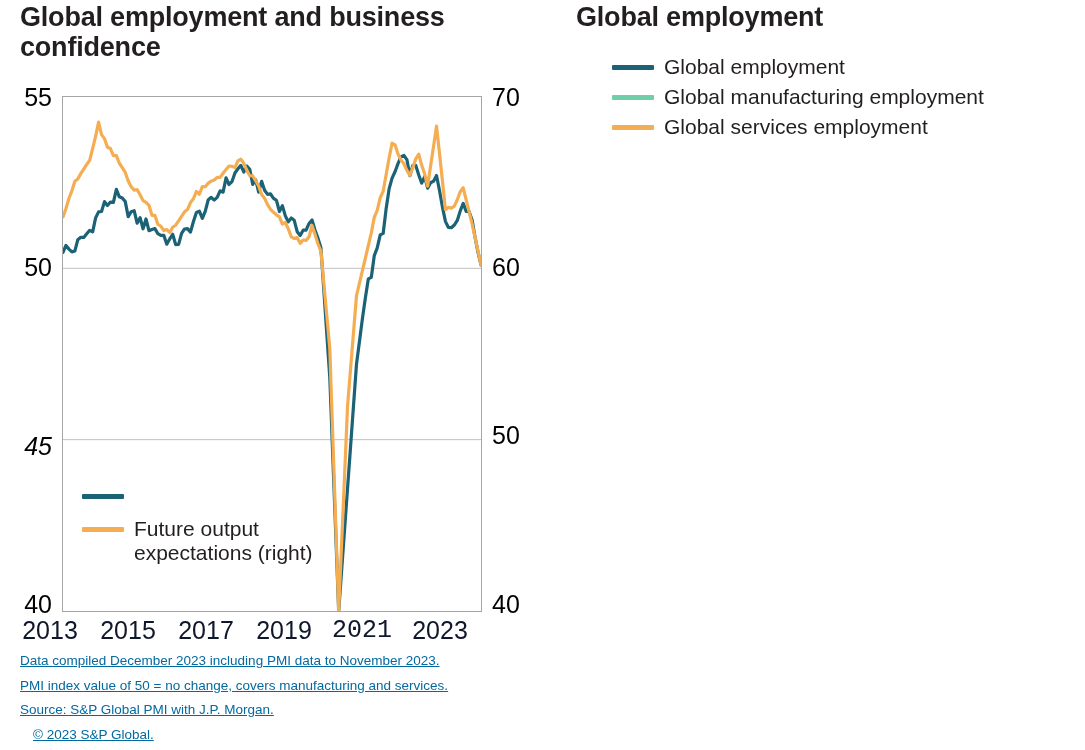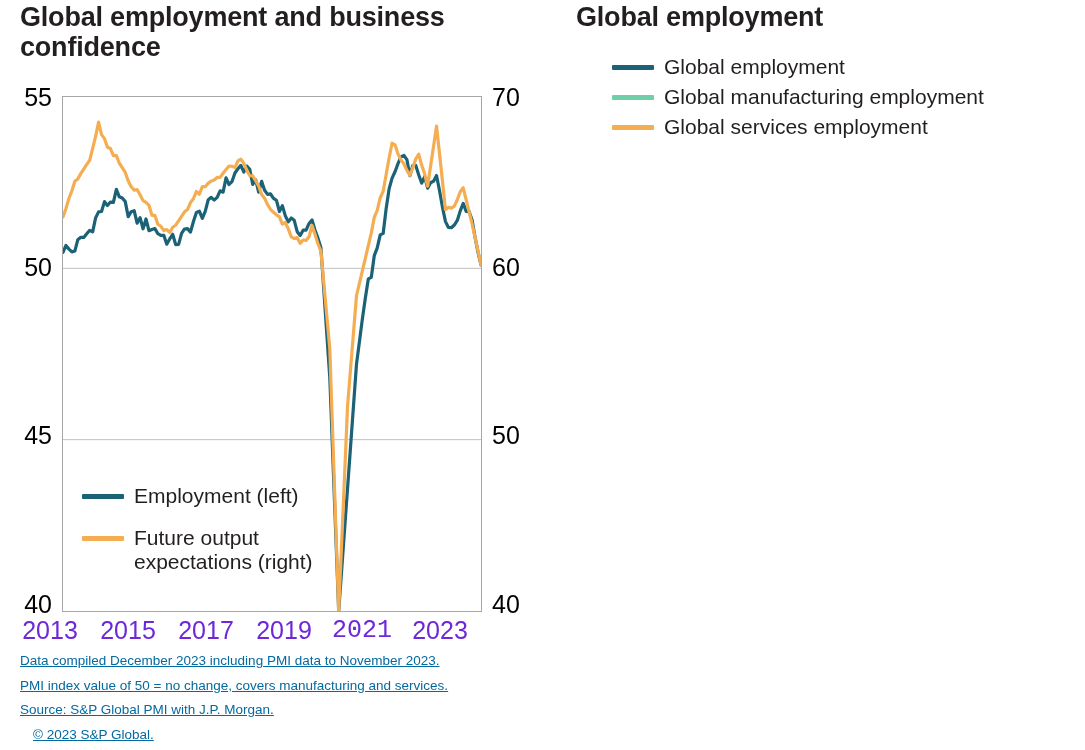--- a/index.html
+++ b/index.html
@@ -84,21 +84,21 @@
     position: absolute;
     font-size: 25px;
     color: #000000;
     text-align: right;
     white-space: nowrap;
   }
   .ytick.right-side { text-align: right; }
   .xtick {
     position: absolute;
     font-size: 25px;
-    color: #6d28d9;
+    color: #0f172a;
     text-align: center;
     white-space: nowrap;
   }
 
   
   .legend-inplot {
     position: absolute;
     left: 82px;
     top: 484px;
     width: 300px;
@@ -132,21 +132,21 @@
 <body>
 
 <div class="page">
 
   <div class="panel" id="panel-left">
 
     <h1 class="chart-title">Global employment and business confidence</h1>
 
     <div class="ytick" style="left:0px; top:83px; width:52px;">55</div>
     <div class="ytick" style="left:0px; top:253px; width:52px;">50</div>
-    <div class="ytick" style="left:0px; top:421px; width:52px;">45</div>
+    <div class="ytick" style="left:0px; top:432px; width:52px;font-style:italic;">45</div>
     <div class="ytick" style="left:0px; top:590px; width:52px;">40</div>
 
     <div class="ytick right-side" style="left:492px; top:83px;">70</div>
     <div class="ytick right-side" style="left:492px; top:253px;">60</div>
     <div class="ytick right-side" style="left:492px; top:421px;">50</div>
     <div class="ytick right-side" style="left:492px; top:590px;">40</div>
 
     <div class="plot" id="plot-left">
       <svg viewBox="0 0 420 516" preserveAspectRatio="none">
 
@@ -155,21 +155,20 @@
         <g id="left-series">
             <path d="M0.00,155.94 L2.98,149.04 L5.96,152.72 L8.94,155.45 L11.91,154.65 L14.89,143.25 L17.87,140.83 L20.85,140.99 L23.83,137.26 L26.81,133.85 L29.79,135.36 L32.77,121.36 L35.74,115.35 L38.72,114.95 L41.70,105.04 L44.68,108.94 L47.66,105.47 L50.64,105.84 L53.62,92.72 L56.60,100.17 L59.57,101.36 L62.55,104.99 L65.53,120.12 L68.51,115.11 L71.49,114.14 L74.47,126.62 L77.45,121.15 L80.43,132.27 L83.40,122.48 L86.38,134.23 L89.36,132.98 L92.34,132.09 L95.32,137.22 L98.30,138.98 L101.28,138.88 L104.26,147.76 L107.23,142.46 L110.21,137.82 L113.19,148.11 L116.17,147.92 L119.15,136.96 L122.13,132.49 L125.11,132.14 L128.09,135.64 L131.06,125.02 L134.04,115.94 L137.02,114.66 L140.00,121.76 L142.98,114.49 L145.96,103.07 L148.94,100.75 L151.91,103.47 L154.89,100.76 L157.87,94.16 L160.85,95.56 L163.83,81.22 L166.81,87.83 L169.79,84.86 L172.77,76.29 L175.74,72.02 L178.72,68.60 L181.70,75.37 L184.68,69.32 L187.66,72.54 L190.64,87.77 L193.62,83.12 L196.60,95.48 L199.57,84.69 L202.55,93.57 L205.53,97.77 L208.51,97.21 L211.49,101.67 L214.47,103.72 L217.45,114.94 L220.43,109.06 L223.40,119.37 L226.38,125.36 L229.36,121.52 L232.34,123.78 L235.32,135.21 L238.30,138.98 L241.28,133.72 L244.26,133.61 L247.23,126.93 L250.21,123.45 L253.19,133.55 L256.17,141.69 L259.15,151.36 L262.13,194.93 L265.11,238.51 L268.09,282.08 L271.06,360.05 L274.04,438.03 L277.02,516.00 L280.00,474.72 L282.98,433.44 L285.96,392.16 L288.94,350.88 L291.91,309.60 L294.89,268.32 L297.87,245.39 L300.85,222.45 L303.83,201.61 L306.81,182.55 L309.79,181.02 L312.77,159.20 L315.74,151.49 L318.72,138.44 L321.70,136.97 L324.68,112.14 L327.66,92.25 L330.64,81.45 L333.62,75.08 L336.60,66.88 L339.57,60.19 L342.55,58.68 L345.53,62.81 L348.51,79.03 L351.49,68.78 L354.47,68.72 L357.45,78.32 L360.43,86.49 L363.40,79.95 L366.38,91.54 L369.36,86.07 L372.34,84.51 L375.32,78.85 L378.30,93.84 L381.28,110.59 L384.26,124.84 L387.23,130.94 L390.21,131.25 L393.19,128.52 L396.17,123.97 L399.15,114.31 L402.13,106.81 L405.11,114.76 L408.09,115.14 L411.06,123.56 L414.04,140.81 L417.02,156.00 L420.00,168.56" fill="none" stroke="#1b6277" stroke-width="3.2" stroke-linejoin="round" stroke-linecap="round" vector-effect="non-scaling-stroke"></path>
             <path d="M0.00,120.38 L2.98,112.01 L5.96,101.89 L8.94,94.07 L11.91,84.54 L14.89,82.29 L17.87,76.90 L20.85,72.33 L23.83,67.69 L26.81,63.64 L29.79,51.60 L32.77,39.56 L35.74,25.26 L38.72,37.73 L41.70,41.78 L44.68,50.40 L47.66,51.74 L50.64,58.80 L53.62,58.84 L56.60,66.50 L59.57,70.92 L62.55,75.70 L65.53,84.29 L68.51,90.15 L71.49,93.52 L74.47,93.02 L77.45,98.07 L80.43,104.02 L83.40,105.74 L86.38,108.71 L89.36,118.74 L92.34,118.89 L95.32,127.76 L98.30,129.77 L101.28,134.08 L104.26,133.09 L107.23,136.00 L110.21,130.76 L113.19,128.70 L116.17,124.30 L119.15,119.78 L122.13,115.25 L125.11,112.98 L128.09,106.06 L131.06,102.14 L134.04,94.81 L137.02,97.63 L140.00,90.01 L142.98,90.08 L145.96,86.47 L148.94,84.45 L151.91,83.31 L154.89,80.76 L157.87,80.66 L160.85,76.55 L163.83,72.89 L166.81,69.32 L169.79,69.53 L172.77,70.91 L175.74,64.18 L178.72,62.50 L181.70,66.62 L184.68,73.48 L187.66,78.98 L190.64,79.23 L193.62,84.11 L196.60,89.34 L199.57,97.94 L202.55,101.61 L205.53,107.98 L208.51,112.70 L211.49,115.73 L214.47,118.27 L217.45,120.31 L220.43,127.57 L223.40,125.95 L226.38,132.40 L229.36,140.46 L232.34,142.08 L235.32,141.18 L238.30,146.91 L241.28,143.54 L244.26,143.90 L247.23,140.43 L250.21,128.99 L253.19,137.74 L256.17,147.30 L259.15,154.80 L262.13,187.48 L265.11,220.16 L268.09,252.84 L271.06,340.56 L274.04,428.28 L277.02,516.00 L280.00,447.20 L282.98,378.40 L285.96,309.60 L288.94,272.91 L291.91,236.21 L294.89,199.52 L297.87,186.91 L300.85,174.29 L303.83,161.68 L306.81,149.07 L309.79,136.45 L312.77,120.84 L315.74,113.70 L318.72,101.12 L321.70,94.60 L324.68,77.97 L327.66,61.35 L330.64,46.40 L333.62,48.04 L336.60,57.31 L339.57,63.21 L342.55,67.03 L345.53,73.66 L348.51,78.72 L351.49,70.97 L354.47,62.10 L357.45,57.32 L360.43,68.58 L363.40,77.21 L366.38,89.44 L369.36,69.37 L372.34,49.31 L375.32,29.24 L378.30,56.76 L381.28,84.28 L384.26,113.09 L387.23,110.81 L390.21,111.54 L393.19,109.63 L396.17,103.14 L399.15,95.05 L402.13,91.16 L405.11,103.20 L408.09,115.24 L411.06,127.28 L414.04,141.04 L417.02,154.80 L420.00,168.56" fill="none" stroke="#f5ad52" stroke-width="3.2" stroke-linejoin="round" stroke-linecap="round" vector-effect="non-scaling-stroke"></path>
           </g>
       </svg>
     </div>
 
     <div class="legend-inplot">
       <div class="legend-row">
         <span class="legend-swatch" style="background:#1b6277"></span>
-        <span class="legend-text">Employment (left)</span>
       </div>
       <div class="legend-row">
         <span class="legend-swatch" style="background:#f5ad52"></span>
         <span class="legend-text">Future output expectations (right)</span>
       </div>
     </div>
 
     <div class="xtick" style="left:10px;  top:616px; width:80px;">2013</div>
     <div class="xtick" style="left:88px;  top:616px; width:80px;">2015</div>
     <div class="xtick" style="left:166px; top:616px; width:80px;">2017</div>

